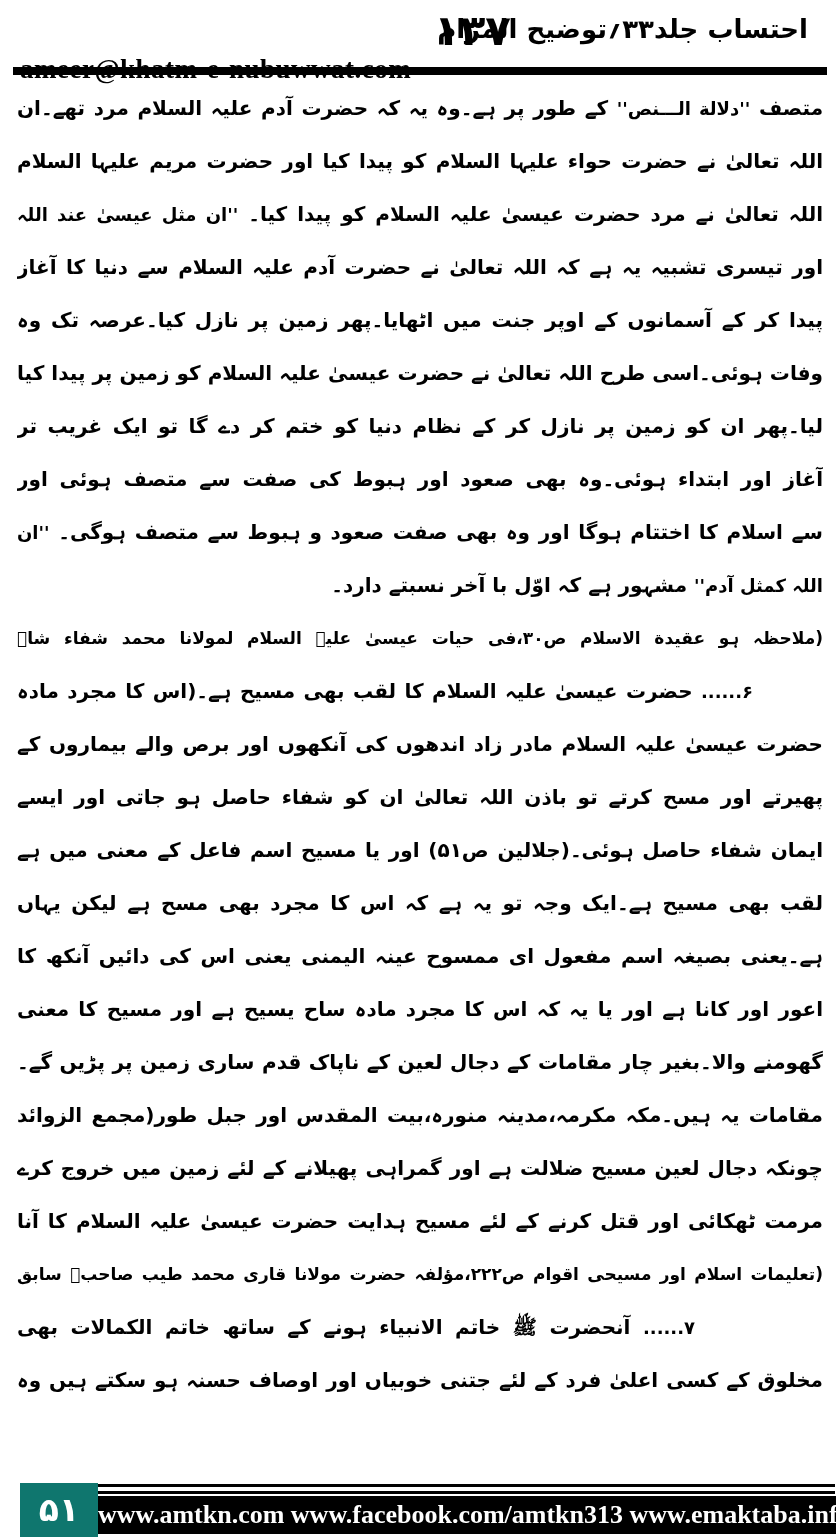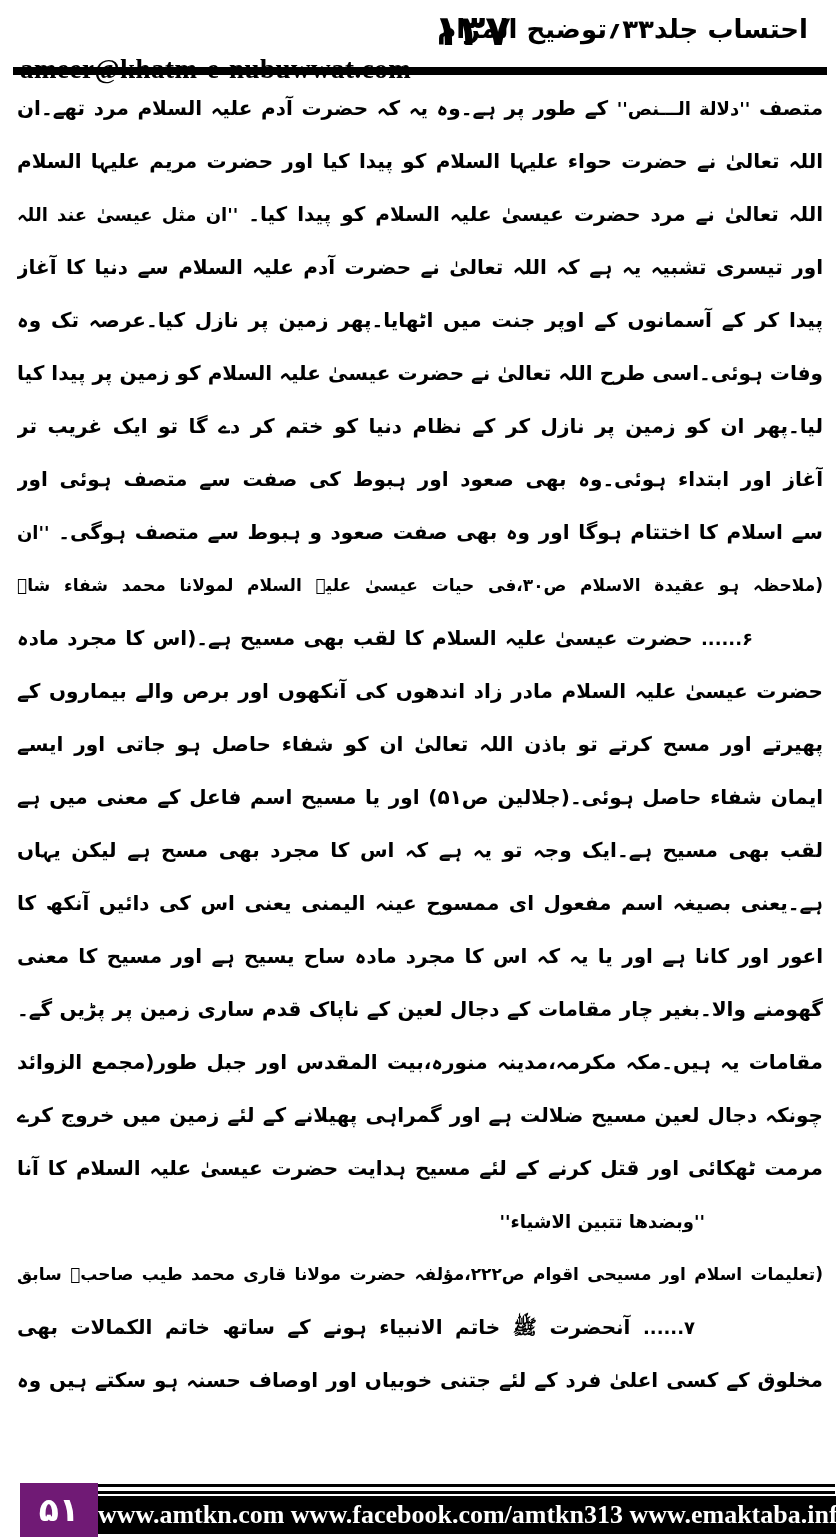--- a/index.html
+++ b/index.html
@@ -36,21 +36,21 @@
     text-align:justify;text-align-last:justify;
     overflow:hidden;
   }
   .line .b{font-size:18px;font-weight:bold}
   .line.cite{font-size:17px;height:53px;line-height:53px}
   .line.noj{text-align-last:right}
   .line.cq{text-align-last:right;padding-right:118px}
   
   .ftr-pagebox{
     position:absolute;left:20px;top:1483px;width:78px;height:54px;
-    background:#701a75;color:#fff;
+    background:#0f766e;color:#fff;
     font-size:33px;font-weight:bold;text-align:center;line-height:54px;
     direction:rtl;
   }
   .ftr-dlines{
     position:absolute;left:98px;right:5px;top:1484px;height:4px;
     border-top:3px solid #000;border-bottom:3px solid #000;
   }
   .ftr-urlbar{
     position:absolute;left:98px;right:4px;top:1496px;height:38px;
     background:#000;color:#fff;
@@ -71,33 +71,33 @@
 <main class="page-body" id="body-lines">
     <div class="line"><span>متصف</span> <span class="b">''دلالة الـــنص''</span> <span>کے طور پر ہے۔وہ یہ کہ حضرت آدم علیہ السلام مرد تھے۔ان کی پسلی سے</span></div>
     <div class="line"><span>اللہ تعالیٰ نے حضرت حواء علیہا السلام کو پیدا کیا اور حضرت مریم علیہا السلام عورت تھی اور ان سے</span></div>
     <div class="line"><span>اللہ تعالیٰ نے مرد حضرت عیسیٰ علیہ السلام کو پیدا کیا۔</span> <span class="b">''ان مثل عیسیٰ عند اللہ کمثل ادم''</span></div>
     <div class="line"><span>اور تیسری تشبیہ یہ ہے کہ اللہ تعالیٰ نے حضرت آدم علیہ السلام سے دنیا کا آغاز کیا۔ان کو زمین پر</span></div>
     <div class="line"><span>پیدا کر کے آسمانوں کے اوپر جنت میں اٹھایا۔پھر زمین پر نازل کیا۔عرصہ تک وہ رہے۔پھر ان کی</span></div>
     <div class="line"><span>وفات ہوئی۔اسی طرح اللہ تعالیٰ نے حضرت عیسیٰ علیہ السلام کو زمین پر پیدا کیا اور پھر آسمان پر اٹھا</span></div>
     <div class="line"><span>لیا۔پھر ان کو زمین پر نازل کر کے نظام دنیا کو ختم کر دے گا تو ایک غریب تر شخصیت سے دنیا کا</span></div>
     <div class="line"><span>آغاز اور ابتداء ہوئی۔وہ بھی صعود اور ہبوط کی صفت سے متصف ہوئی اور دوسری غریب شخصیت</span></div>
     <div class="line"><span>سے اسلام کا اختتام ہوگا اور وہ بھی صفت صعود و ہبوط سے متصف ہوگی۔</span> <span class="b">''ان مثل عیسیٰ عـند</span></div>
+    <div class="line noj"><span class="b">اللہ کمثل آدم''</span> <span>مشہور ہے کہ اوّل با آخر نسبتے دارد۔</span></div>
     <div class="line cite"><span>(ملاحظہ ہو عقیدة الاسلام ص۳۰،فی حیات عیسیٰ علیہ السلام لمولانا محمد شفاء شاہ کشمیریؒ)</span></div>
     <div class="line" style="padding-right: 70px;"><span class="b">۶......</span> <span>حضرت عیسیٰ علیہ السلام کا لقب بھی مسیح ہے۔(اس کا مجرد مادہ مسح ہے۔</span></div>
     <div class="line"><span>حضرت عیسیٰ علیہ السلام مادر زاد اندھوں کی آنکھوں اور برص والے بیماروں کے بدنوں پر ہاتھ</span></div>
     <div class="line"><span>پھیرتے اور مسح کرتے تو باذن اللہ تعالیٰ ان کو شفاء حاصل ہو جاتی اور ایسے پچاس ہزار افراد کو بشرط</span></div>
     <div class="line"><span>ایمان شفاء حاصل ہوئی۔(جلالین ص۵۱) اور یا مسیح اسم فاعل کے معنی میں ہے ماسح) اور دجال کا</span></div>
     <div class="line"><span>لقب بھی مسیح ہے۔ایک وجہ تو یہ ہے کہ اس کا مجرد بھی مسح ہے لیکن یہاں مسیح ممسوح کے معنی میں</span></div>
     <div class="line"><span>ہے۔یعنی بصیغہ اسم مفعول ای ممسوح عینہ الیمنی یعنی اس کی دائیں آنکھ کا نور مسح کیا ہوا ہے اور وہ</span></div>
     <div class="line"><span>اعور اور کانا ہے اور یا یہ کہ اس کا مجرد مادہ ساح یسیح ہے اور مسیح کا معنی سیاحت کرنے والا اور زمین پر</span></div>
     <div class="line"><span>گھومنے والا۔بغیر چار مقامات کے دجال لعین کے ناپاک قدم ساری زمین پر پڑیں گے۔وہ چار</span></div>
     <div class="line"><span>مقامات یہ ہیں۔مکہ مکرمہ،مدینہ منورہ،بیت المقدس اور جبل طور(مجمع الزوائد ج۷ص۳۴۳) اور</span></div>
     <div class="line"><span>چونکہ دجال لعین مسیح ضلالت ہے اور گمراہی پھیلانے کے لئے زمین میں خروج کرے گا اور اس کی</span></div>
     <div class="line"><span>مرمت ٹھکائی اور قتل کرنے کے لئے مسیح ہدایت حضرت عیسیٰ علیہ السلام کا آنا ضروری ہے۔کیونکہ</span></div>
-    <div class="line cq"><span class="b">''وبضدھا تتبین الاشیاء''</span></div>
     <div class="line cite"><span>(تعلیمات اسلام اور مسیحی اقوام ص۲۲۲،مؤلفہ حضرت مولانا قاری محمد طیب صاحبؒ سابق مہتمم دارالعلوم دیوبند)</span></div>
     <div class="line" style="padding-right: 128px;"><span class="b">۷......</span> <span>آنحضرت ﷺ خاتم الانبیاء ہونے کے ساتھ خاتم الکمالات بھی ہیں۔</span></div>
     <div class="line"><span>مخلوق کے کسی اعلیٰ فرد کے لئے جتنی خوبیاں اور اوصاف حسنہ ہو سکتے ہیں وہ اللہ تعالیٰ نے آپ میں</span></div>
   </main>
 
 <footer>
   <div class="ftr-pagebox">۵۱</div>
   <div class="ftr-dlines"></div>
   <div class="ftr-urlbar">www.amtkn.com www.facebook.com/amtkn313 www.emaktaba.info</div>
 </footer>

